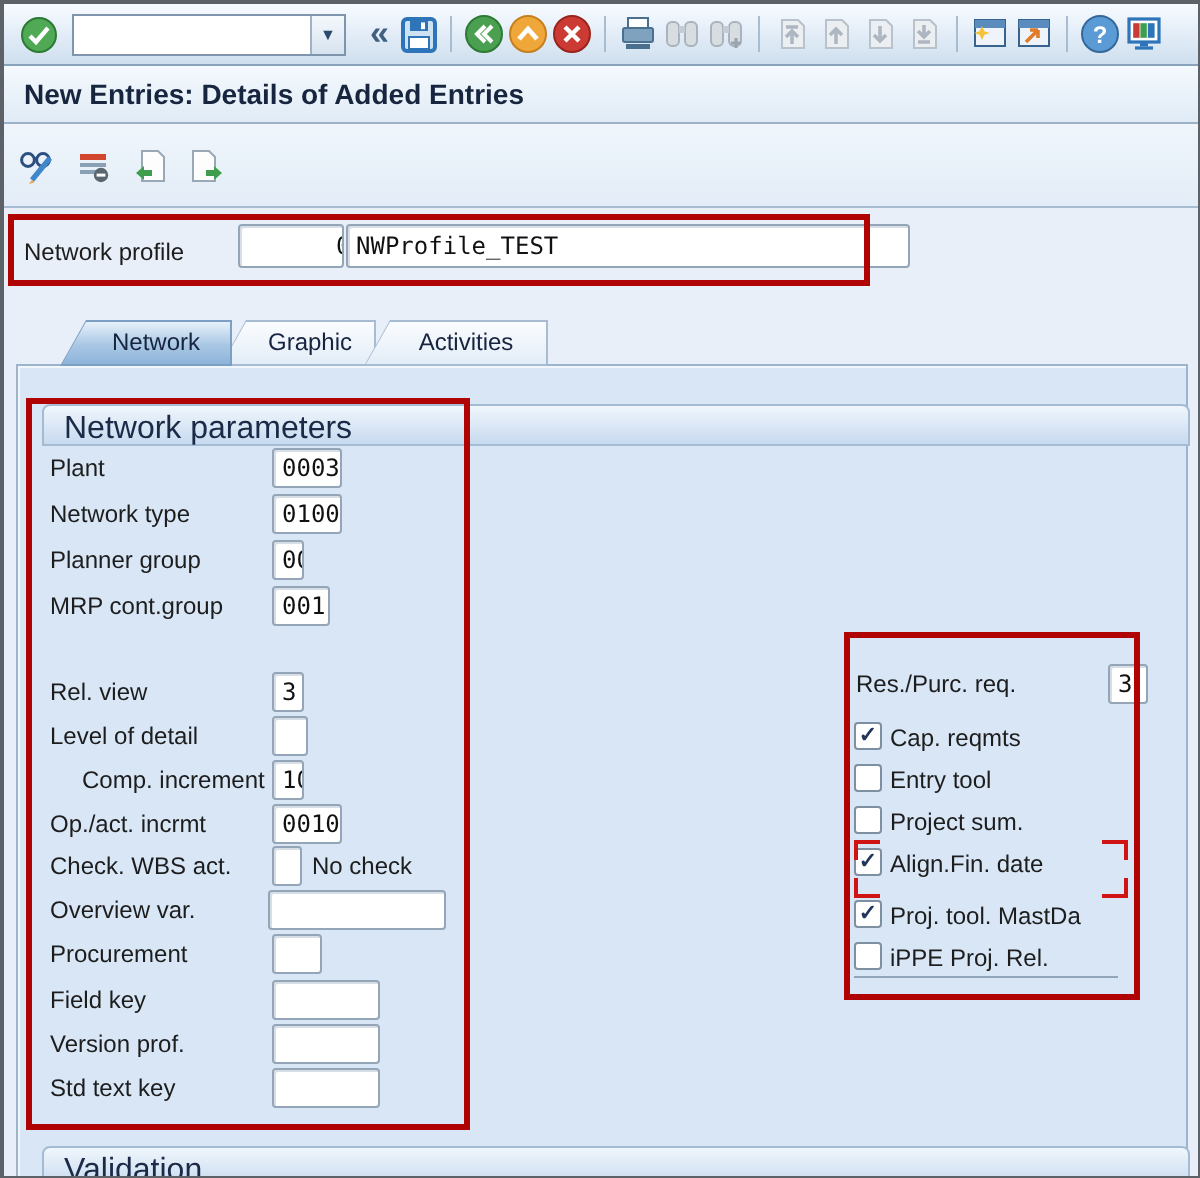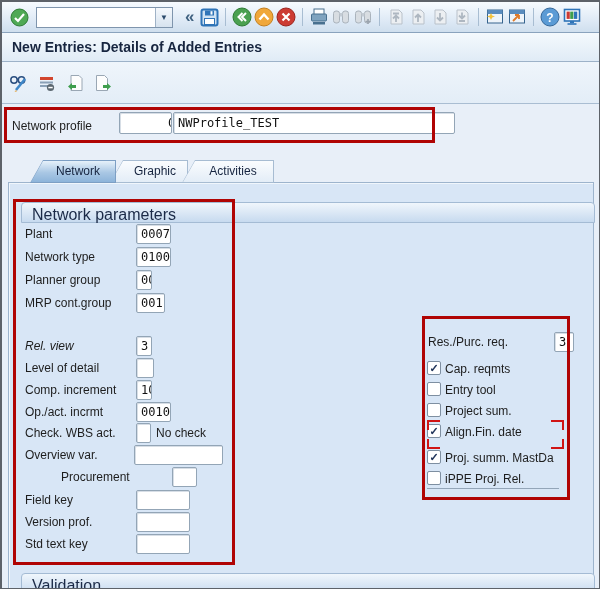--- a/index.html
+++ b/index.html
@@ -287,60 +287,60 @@
     </div>
 
     <div class="panel">
 
       <div class="groupbar" style="top:19px;">
         <span class="gtitle">Network parameters</span>
       </div>
 
       <div class="row" style="left:16px; top:41px; width:260px;">
         <span class="lbl" style="left:0; top:3px;">Plant</span>
-        <div class="field sm" style="left:111px; top:0; width:35px;">0007</div>
+        <div class="field sm" style="left:111px; top:0; width:35px;">0003</div>
       </div>
       <div class="row" style="left:16px; top:64px; width:260px;">
         <span class="lbl" style="left:0; top:3px;">Network type</span>
         <div class="field sm" style="left:111px; top:0; width:35px;">0100</div>
       </div>
       <div class="row" style="left:16px; top:87px; width:260px;">
         <span class="lbl" style="left:0; top:3px;">Planner group</span>
         <div class="field sm" style="left:111px; top:0; width:16px;">000</div>
       </div>
       <div class="row" style="left:16px; top:110px; width:260px;">
         <span class="lbl" style="left:0; top:3px;">MRP cont.group</span>
         <div class="field sm" style="left:111px; top:0; width:29px;">001</div>
       </div>
       <div class="row" style="left:16px; top:153px; width:260px;">
-        <span class="lbl" style="left:0; top:3px;font-style:italic;">Rel. view</span>
+        <span class="lbl" style="left:0; top:3px;">Rel. view</span>
         <div class="field sm" style="left:111px; top:0; width:16px;">3</div>
       </div>
       <div class="row" style="left:16px; top:175px; width:260px;">
         <span class="lbl" style="left:0; top:3px;">Level of detail</span>
         <div class="field sm" style="left:111px; top:0; width:18px;"></div>
       </div>
       <div class="row" style="left:16px; top:197px; width:260px;">
-        <span class="lbl" style="left:0; top:3px;">Comp. increment</span>
+        <span class="lbl" style="left:16px; top:3px;">Comp. increment</span>
         <div class="field sm" style="left:111px; top:0; width:16px;">10</div>
       </div>
       <div class="row" style="left:16px; top:219px; width:260px;">
         <span class="lbl" style="left:0; top:3px;">Op./act. incrmt</span>
         <div class="field sm" style="left:111px; top:0; width:35px;">0010</div>
       </div>
       <div class="row" style="left:16px; top:240px; width:260px;">
         <span class="lbl" style="left:0; top:3px;">Check. WBS act.</span>
         <div class="field sm" style="left:111px; top:0; width:15px;"></div>
         <span class="lbl" style="left:131px; top:3px;">No check</span>
       </div>
       <div class="row" style="left:16px; top:262px; width:260px;">
         <span class="lbl" style="left:0; top:3px;">Overview var.</span>
         <div class="field sm" style="left:109px; top:0; width:89px;"></div>
       </div>
-      <div class="row" style="left:16px; top:284px; width:260px;margin-left:36px;">
+      <div class="row" style="left:16px; top:284px; width:260px;">
         <span class="lbl" style="left:0; top:3px;">Procurement</span>
         <div class="field sm" style="left:111px; top:0; width:25px;"></div>
       </div>
       <div class="row" style="left:16px; top:307px; width:260px;">
         <span class="lbl" style="left:0; top:3px;">Field key</span>
         <div class="field sm" style="left:111px; top:0; width:54px;"></div>
       </div>
       <div class="row" style="left:16px; top:329px; width:260px;">
         <span class="lbl" style="left:0; top:3px;">Version prof.</span>
         <div class="field sm" style="left:111px; top:0; width:54px;"></div>
@@ -365,21 +365,21 @@
       <div class="row" style="left:418px; top:218px; width:160px;">
         <div class="checkbox"></div>
         <span class="cblabel">Project sum.</span>
       </div>
       <div class="row" style="left:418px; top:239px; width:160px;">
         <div class="checkbox">✓</div>
         <span class="cblabel">Align.Fin. date</span>
       </div>
       <div class="row" style="left:418px; top:265px; width:160px;">
         <div class="checkbox">✓</div>
-        <span class="cblabel">Proj. summ. MastDa</span>
+        <span class="cblabel">Proj. tool. MastDa</span>
       </div>
       <div class="row" style="left:418px; top:286px; width:160px;">
         <div class="checkbox"></div>
         <span class="cblabel">iPPE Proj. Rel.</span>
       </div>
       <div class="hline" style="left:418px; top:305px; width:132px;"></div>
 
       <div class="groupbar" style="top:390px;">
         <span class="gtitle">Validation</span>
       </div>

